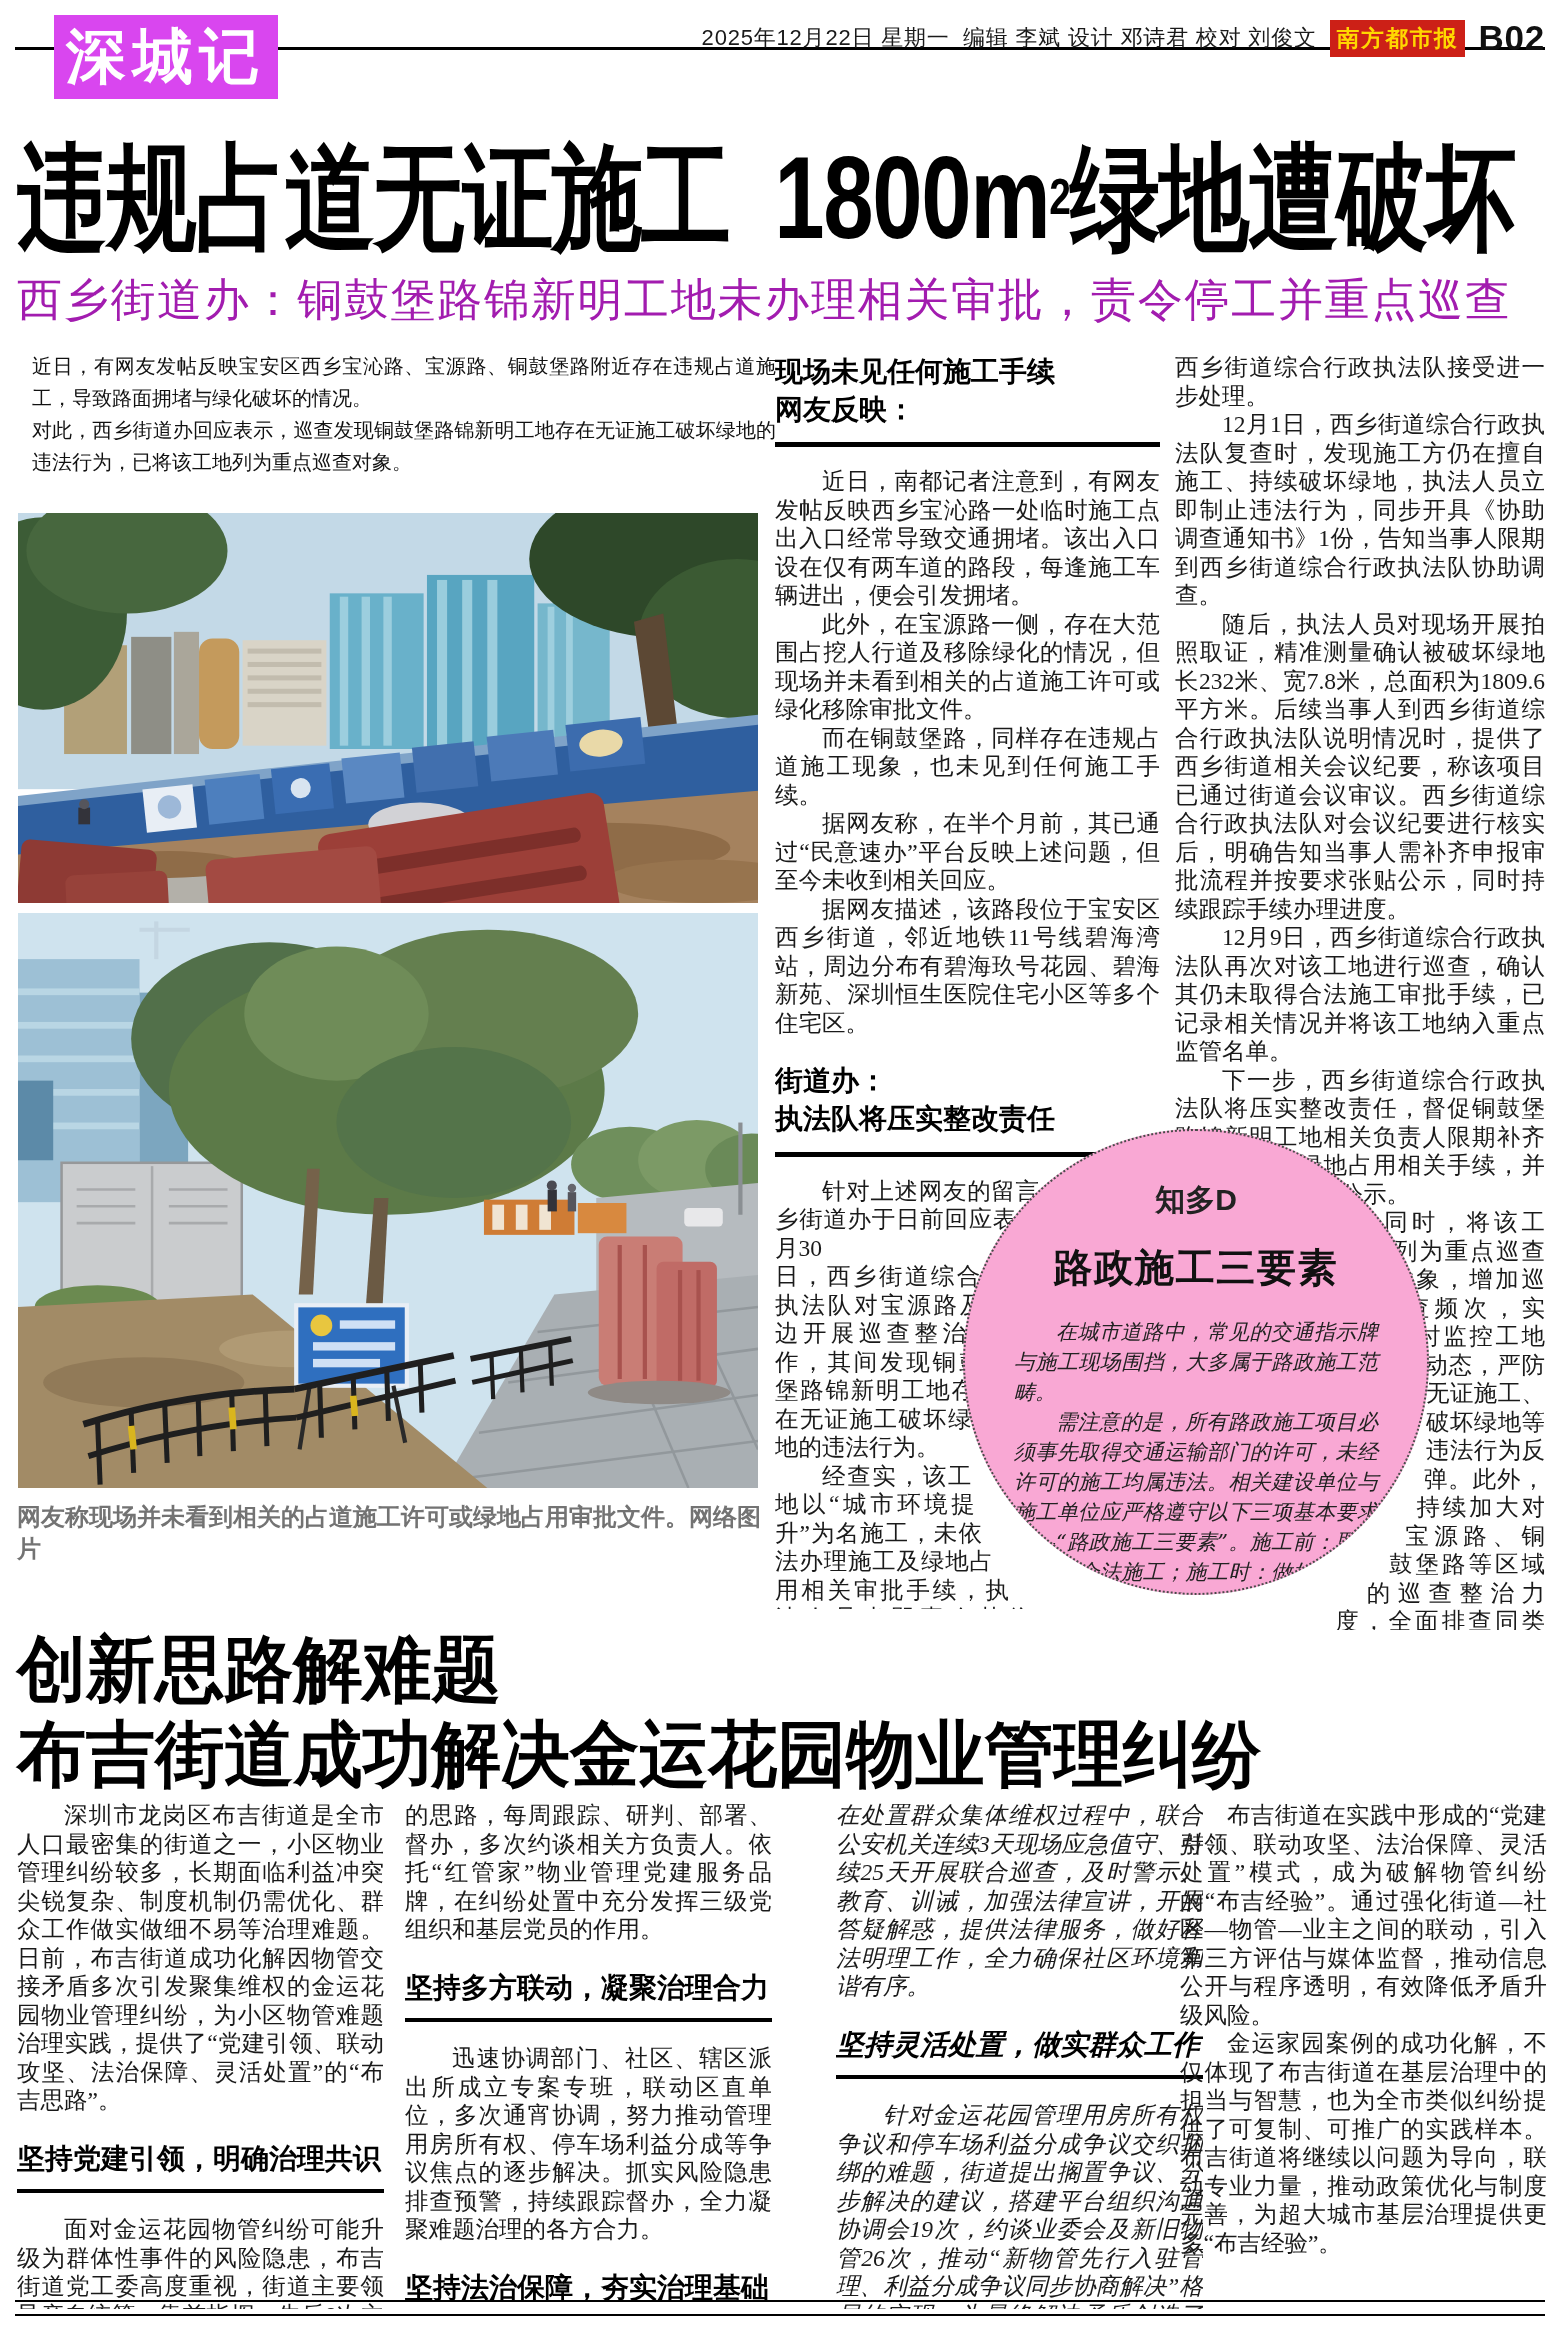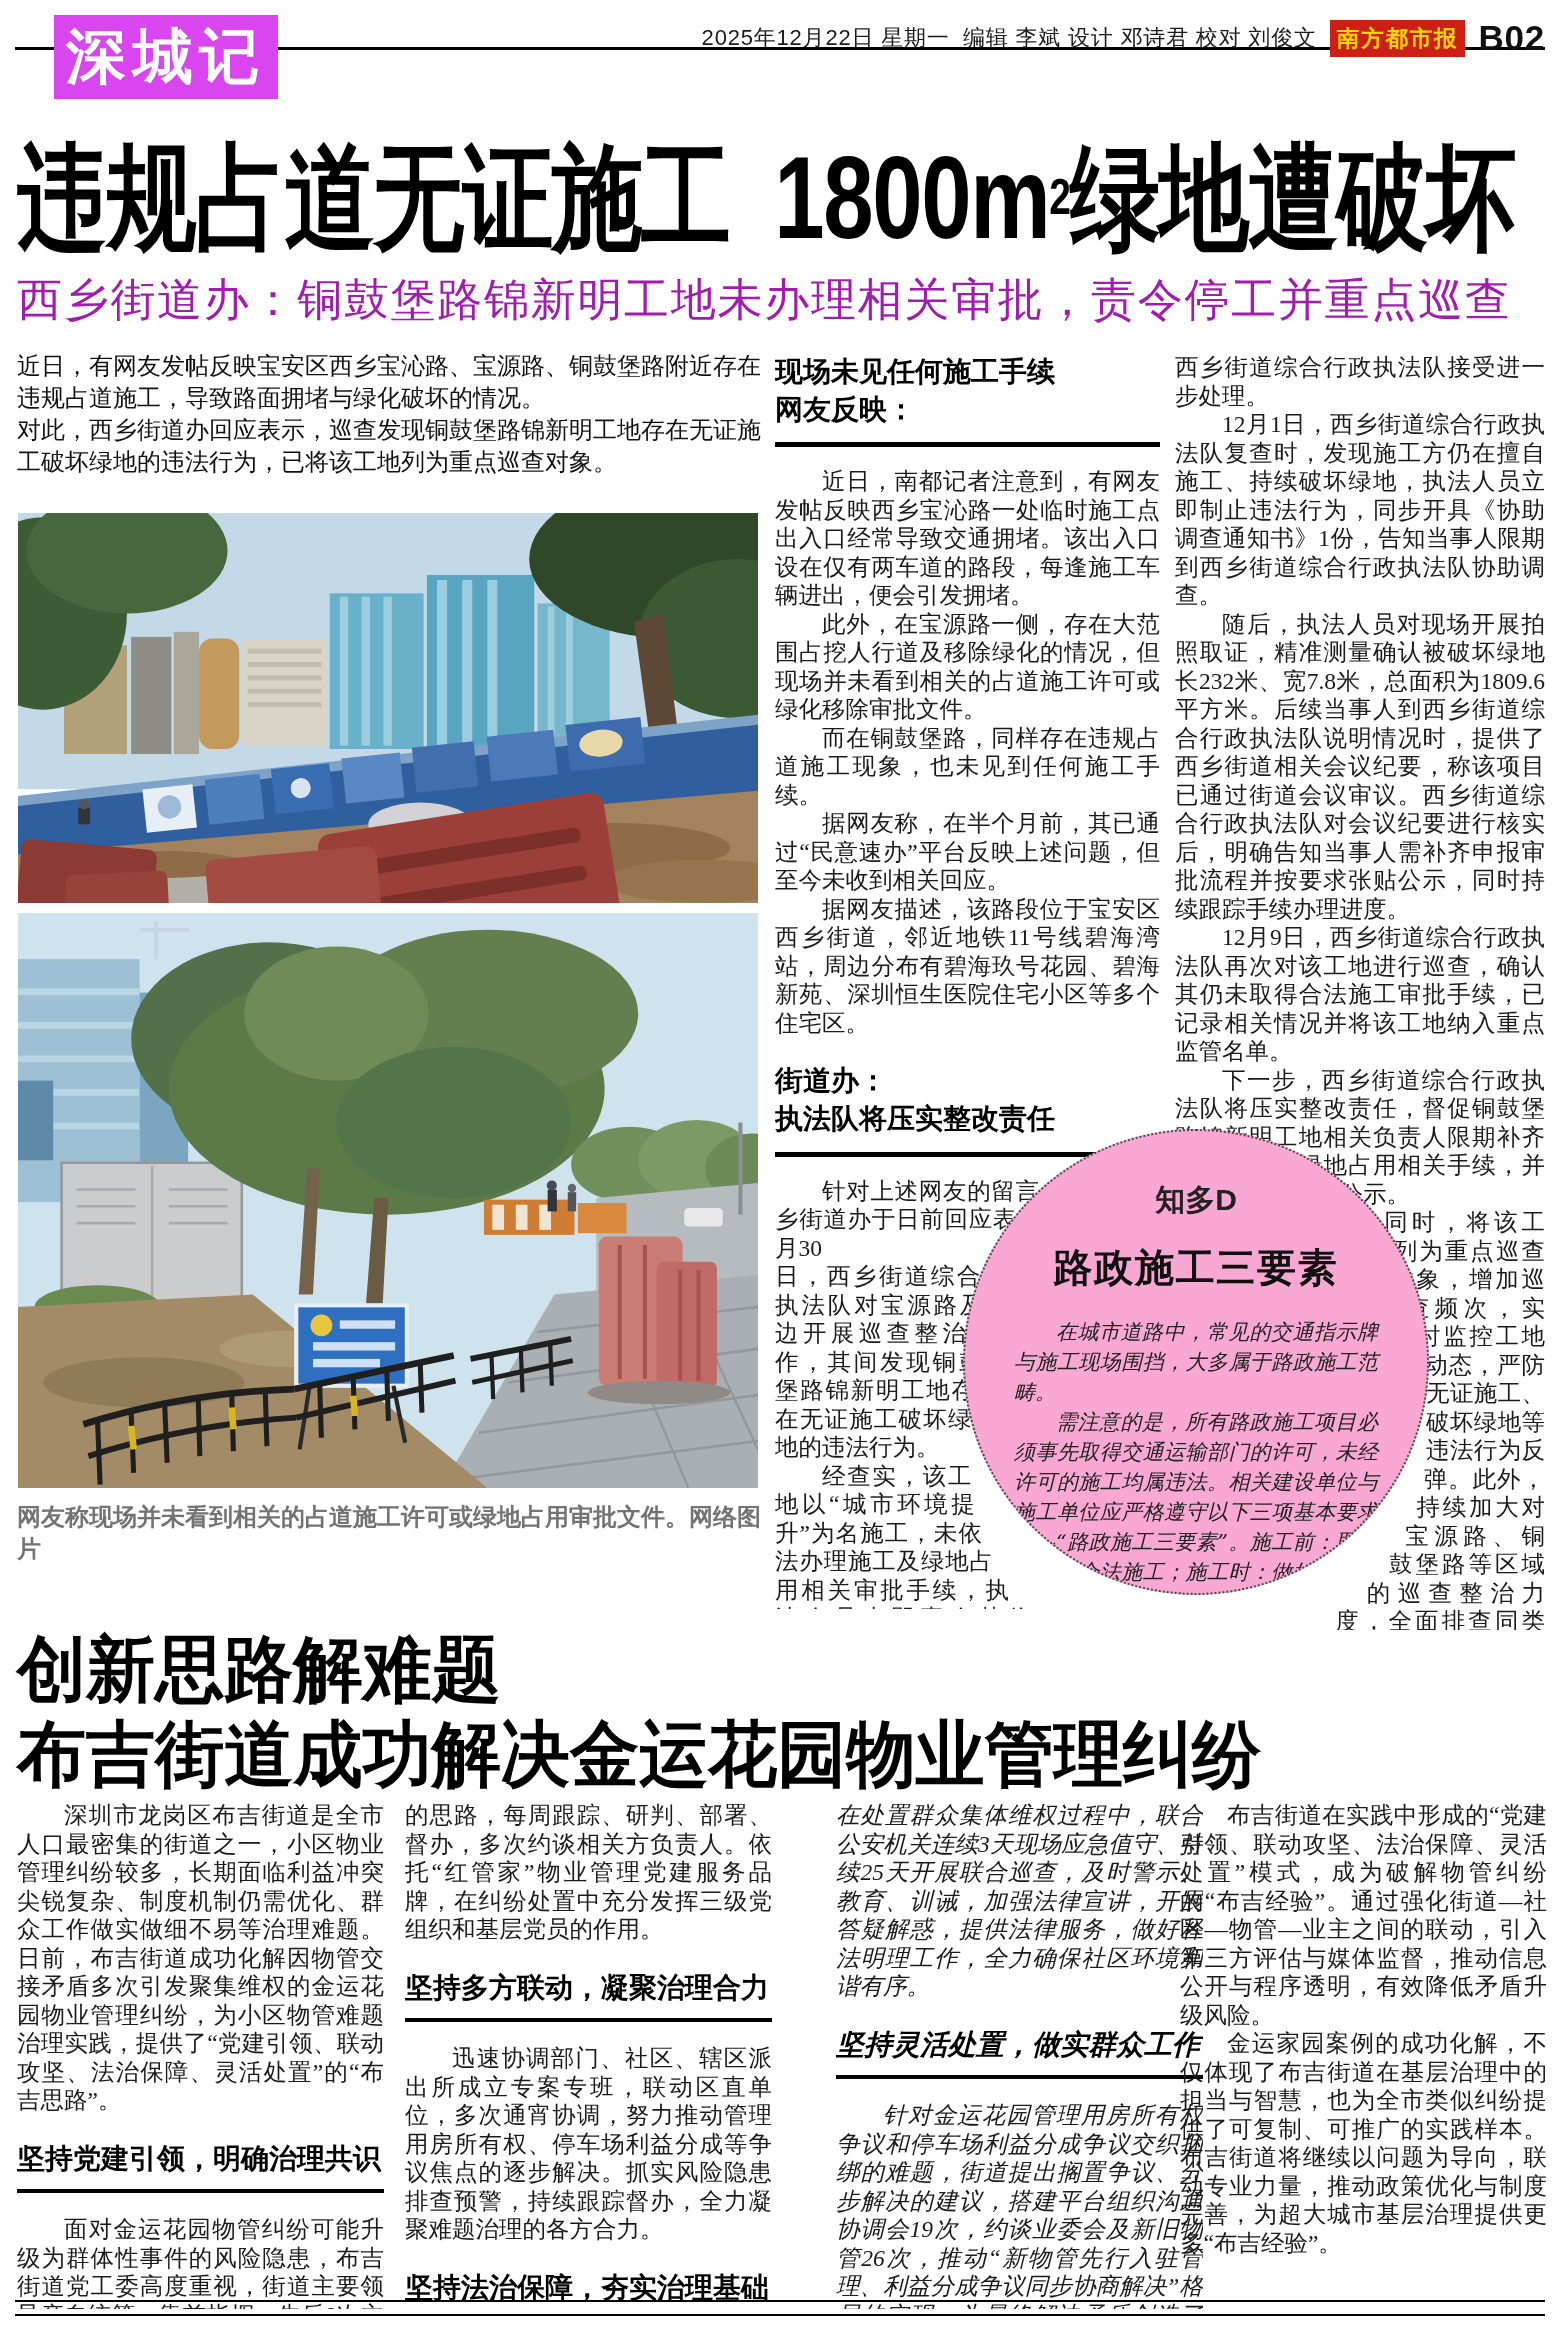--- a/index.html
+++ b/index.html
@@ -18,21 +18,21 @@
 
   
   .headline1{position:absolute;left:17px;top:126px;width:1529px;overflow:hidden;}
   .hl-scale{display:inline-block;transform:scaleX(0.78);transform-origin:0 50%;white-space:nowrap;
         font-weight:900;font-size:116px;line-height:142px;letter-spacing:-1.7px;color:#000;}
   .hl-sup{font-size:50px;vertical-align:23.5px;font-weight:900;}
   .subhead1{position:absolute;left:17px;top:270px;width:1529px;white-space:nowrap;
         font-size:45px;font-weight:500;letter-spacing:1.7px;color:#a21caf;}
 
   
-  .intro{position:absolute;left:17px;top:350px;width:744px;font-size:24px;line-height:32px;}
+  .intro{position:absolute;left:32px;top:350px;width:744px;font-size:20px;line-height:32px;}
   .intro p{margin:0;text-align:justify;}
 
   
   .photo1{position:absolute;left:18.4px;top:513px;width:740px;height:390px;}
   .photo2{position:absolute;left:18.4px;top:913px;width:740px;height:575px;}
   .photo1 svg,.photo2 svg{width:100%;height:100%;display:block;}
   .caption{position:absolute;left:17px;top:1501px;width:744px;font-size:24px;font-weight:bold;color:#737373;}
 
   
   .colmid{position:absolute;left:775px;top:353px;width:385px;height:1256px;overflow:hidden;}

